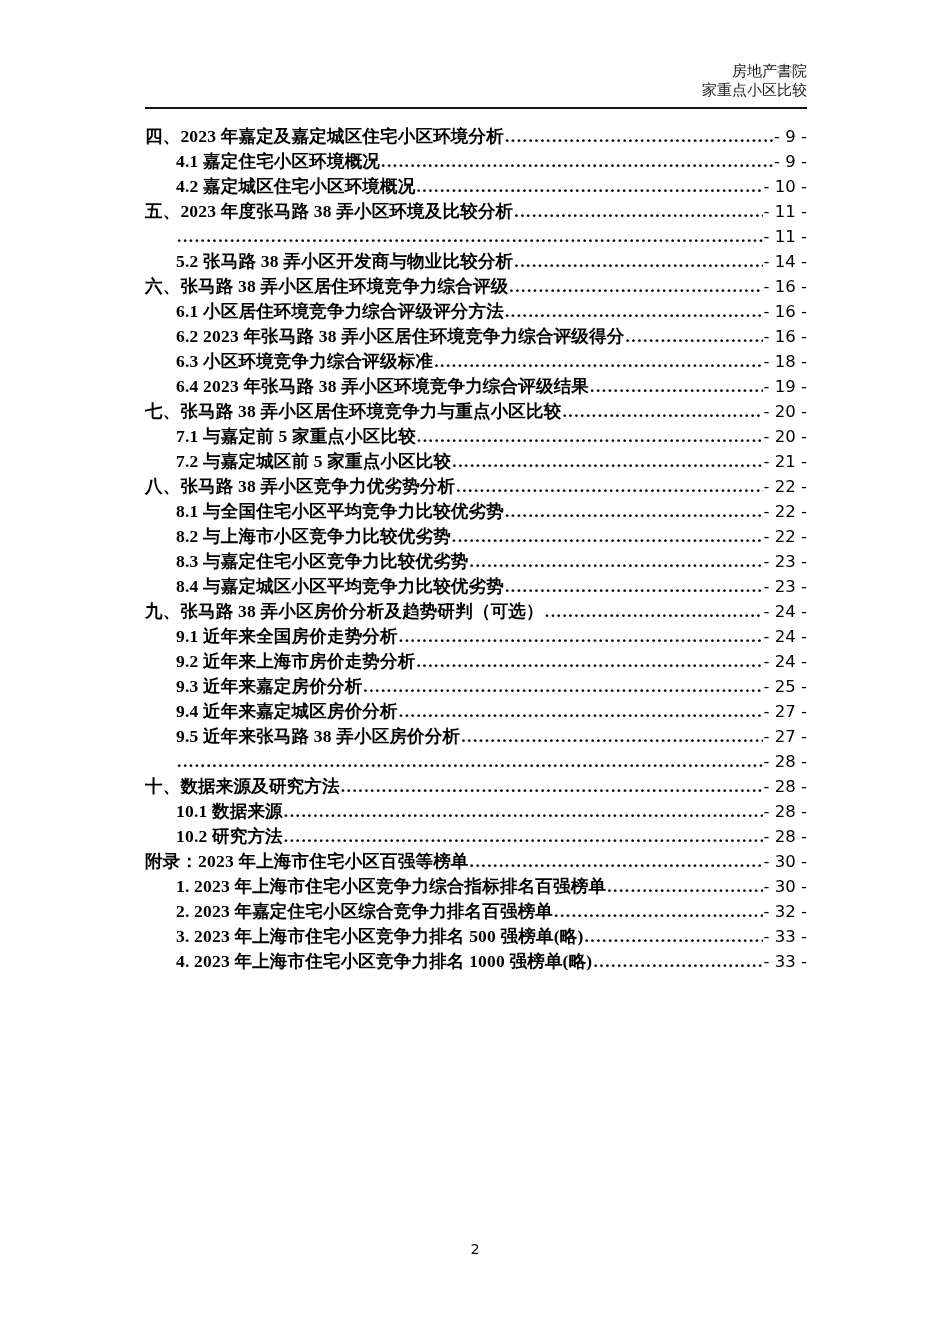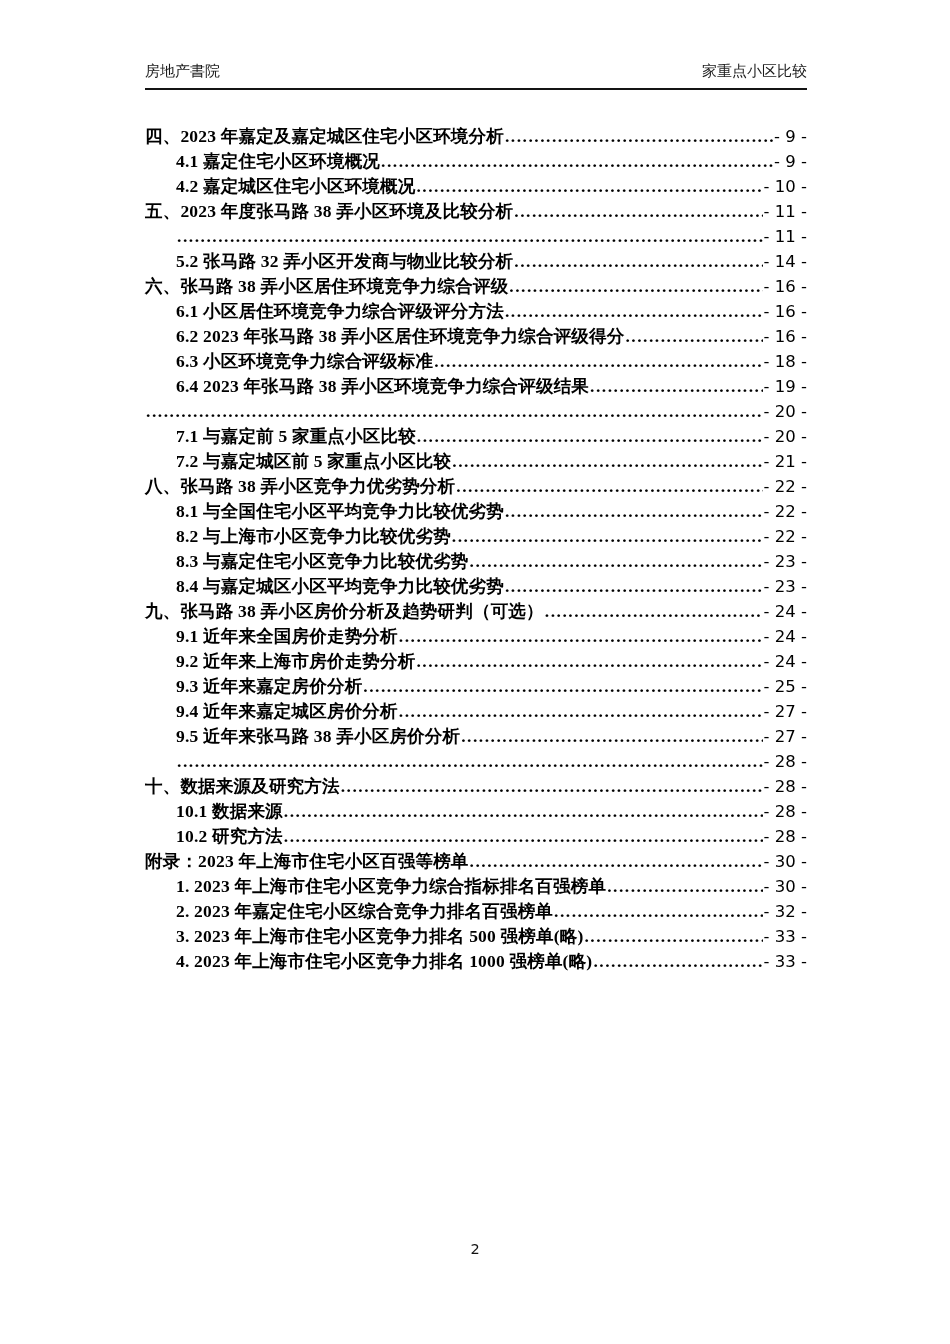--- a/index.html
+++ b/index.html
@@ -23,20 +23,21 @@
       width: 662px;
       top: 62px;
       display: flex;
       justify-content: space-between;
       align-items: flex-end;
       border-bottom: 2px solid #141414;
       padding-bottom: 7px;
       font-family: "Liberation Sans", "DejaVu Sans", sans-serif;
       font-size: 15px;
       color: #1a1a1a;
+      flex-direction: column;
     }
     
     .toc {
       position: absolute;
       left: 145px;
       width: 662px;
       top: 124px;
     }
     .toc-row {
       display: flex;
@@ -107,21 +108,21 @@
       <div class="toc-row level-0">
         <span class="toc-title">五、2023 年度张马路 38 弄小区环境及比较分析</span>
         <span class="toc-leader">..........................................................................................................................................................</span>
         <span class="toc-page">- 11 -</span>
       </div>
       <div class="toc-row level-1">
         <span class="toc-leader">..........................................................................................................................................................</span>
         <span class="toc-page">- 11 -</span>
       </div>
       <div class="toc-row level-1">
-        <span class="toc-title">5.2 张马路 32 弄小区开发商与物业比较分析</span>
+        <span class="toc-title">5.2 张马路 38 弄小区开发商与物业比较分析</span>
         <span class="toc-leader">..........................................................................................................................................................</span>
         <span class="toc-page">- 14 -</span>
       </div>
       <div class="toc-row level-0">
         <span class="toc-title">六、张马路 38 弄小区居住环境竞争力综合评级</span>
         <span class="toc-leader">..........................................................................................................................................................</span>
         <span class="toc-page">- 16 -</span>
       </div>
       <div class="toc-row level-1">
         <span class="toc-title">6.1 小区居住环境竞争力综合评级评分方法</span>
@@ -137,20 +138,21 @@
         <span class="toc-title">6.3 小区环境竞争力综合评级标准</span>
         <span class="toc-leader">..........................................................................................................................................................</span>
         <span class="toc-page">- 18 -</span>
       </div>
       <div class="toc-row level-1">
         <span class="toc-title">6.4 2023 年张马路 38 弄小区环境竞争力综合评级结果</span>
         <span class="toc-leader">..........................................................................................................................................................</span>
         <span class="toc-page">- 19 -</span>
       </div>
       <div class="toc-row level-0">
+        <span class="toc-title">七、张马路 38 弄小区居住环境竞争力与重点小区比较</span>
         <span class="toc-leader">..........................................................................................................................................................</span>
         <span class="toc-page">- 20 -</span>
       </div>
       <div class="toc-row level-1">
         <span class="toc-title">7.1 与嘉定前 5 家重点小区比较</span>
         <span class="toc-leader">..........................................................................................................................................................</span>
         <span class="toc-page">- 20 -</span>
       </div>
       <div class="toc-row level-1">
         <span class="toc-title">7.2 与嘉定城区前 5 家重点小区比较</span>

